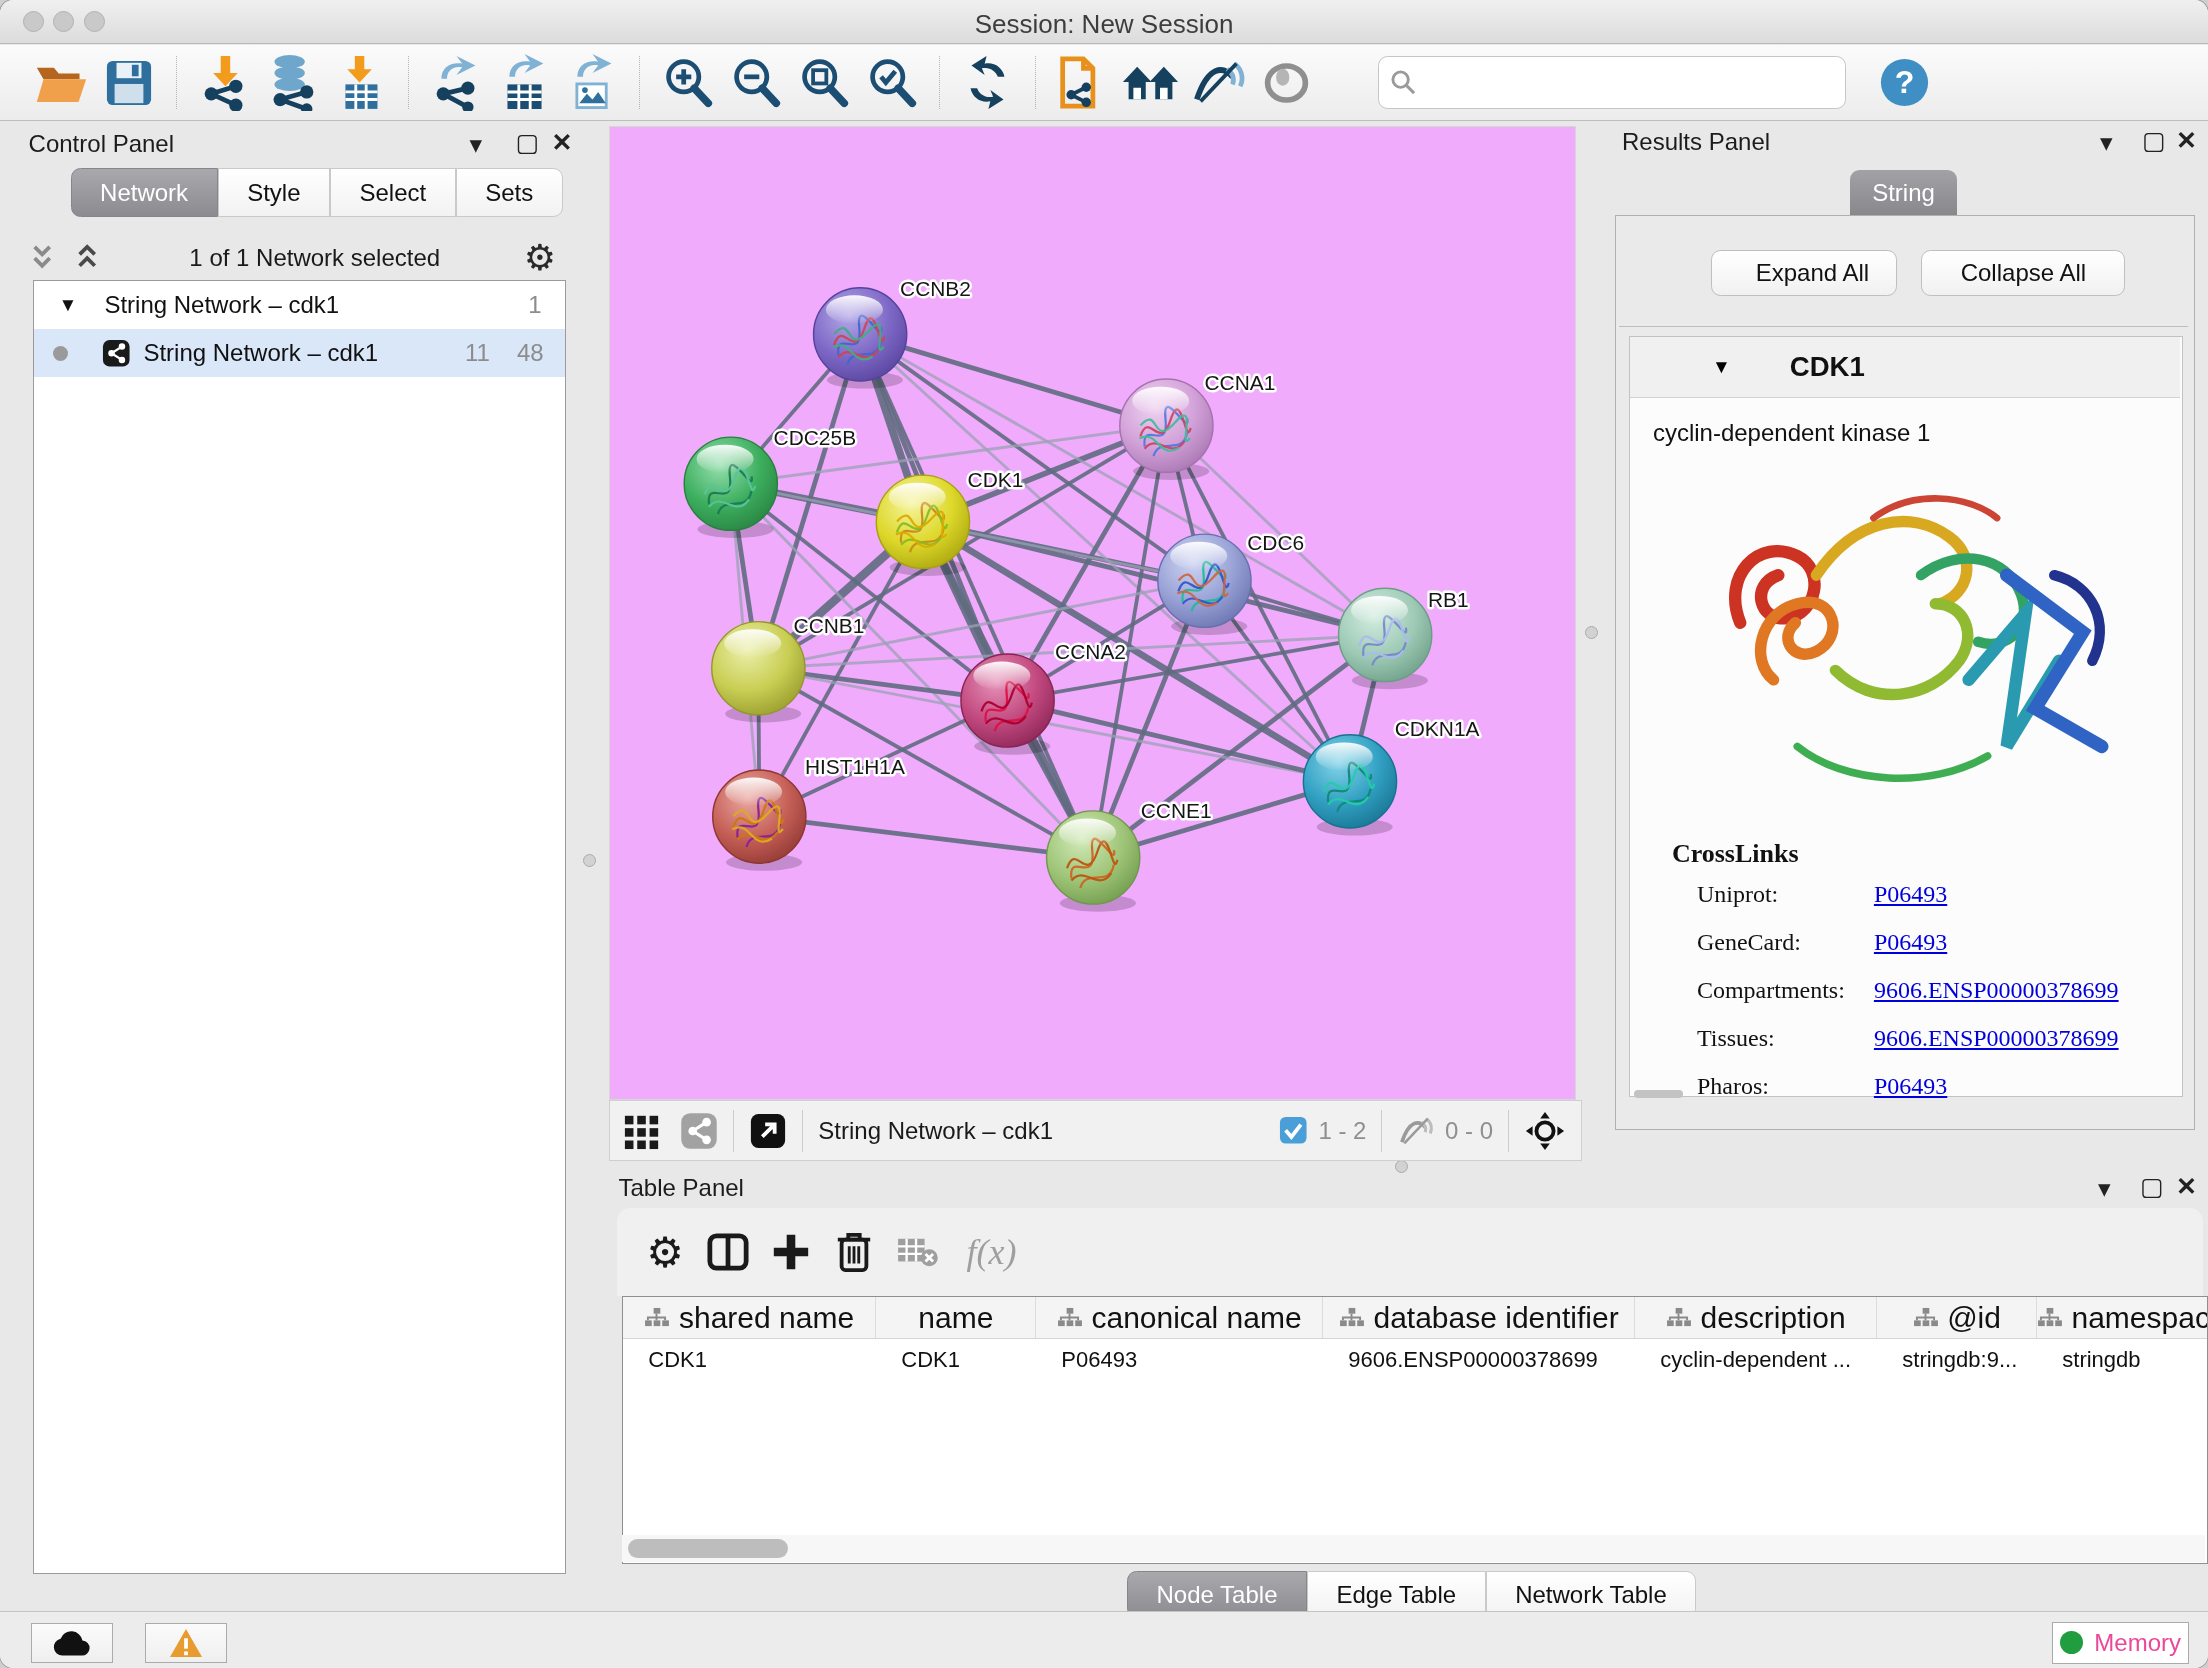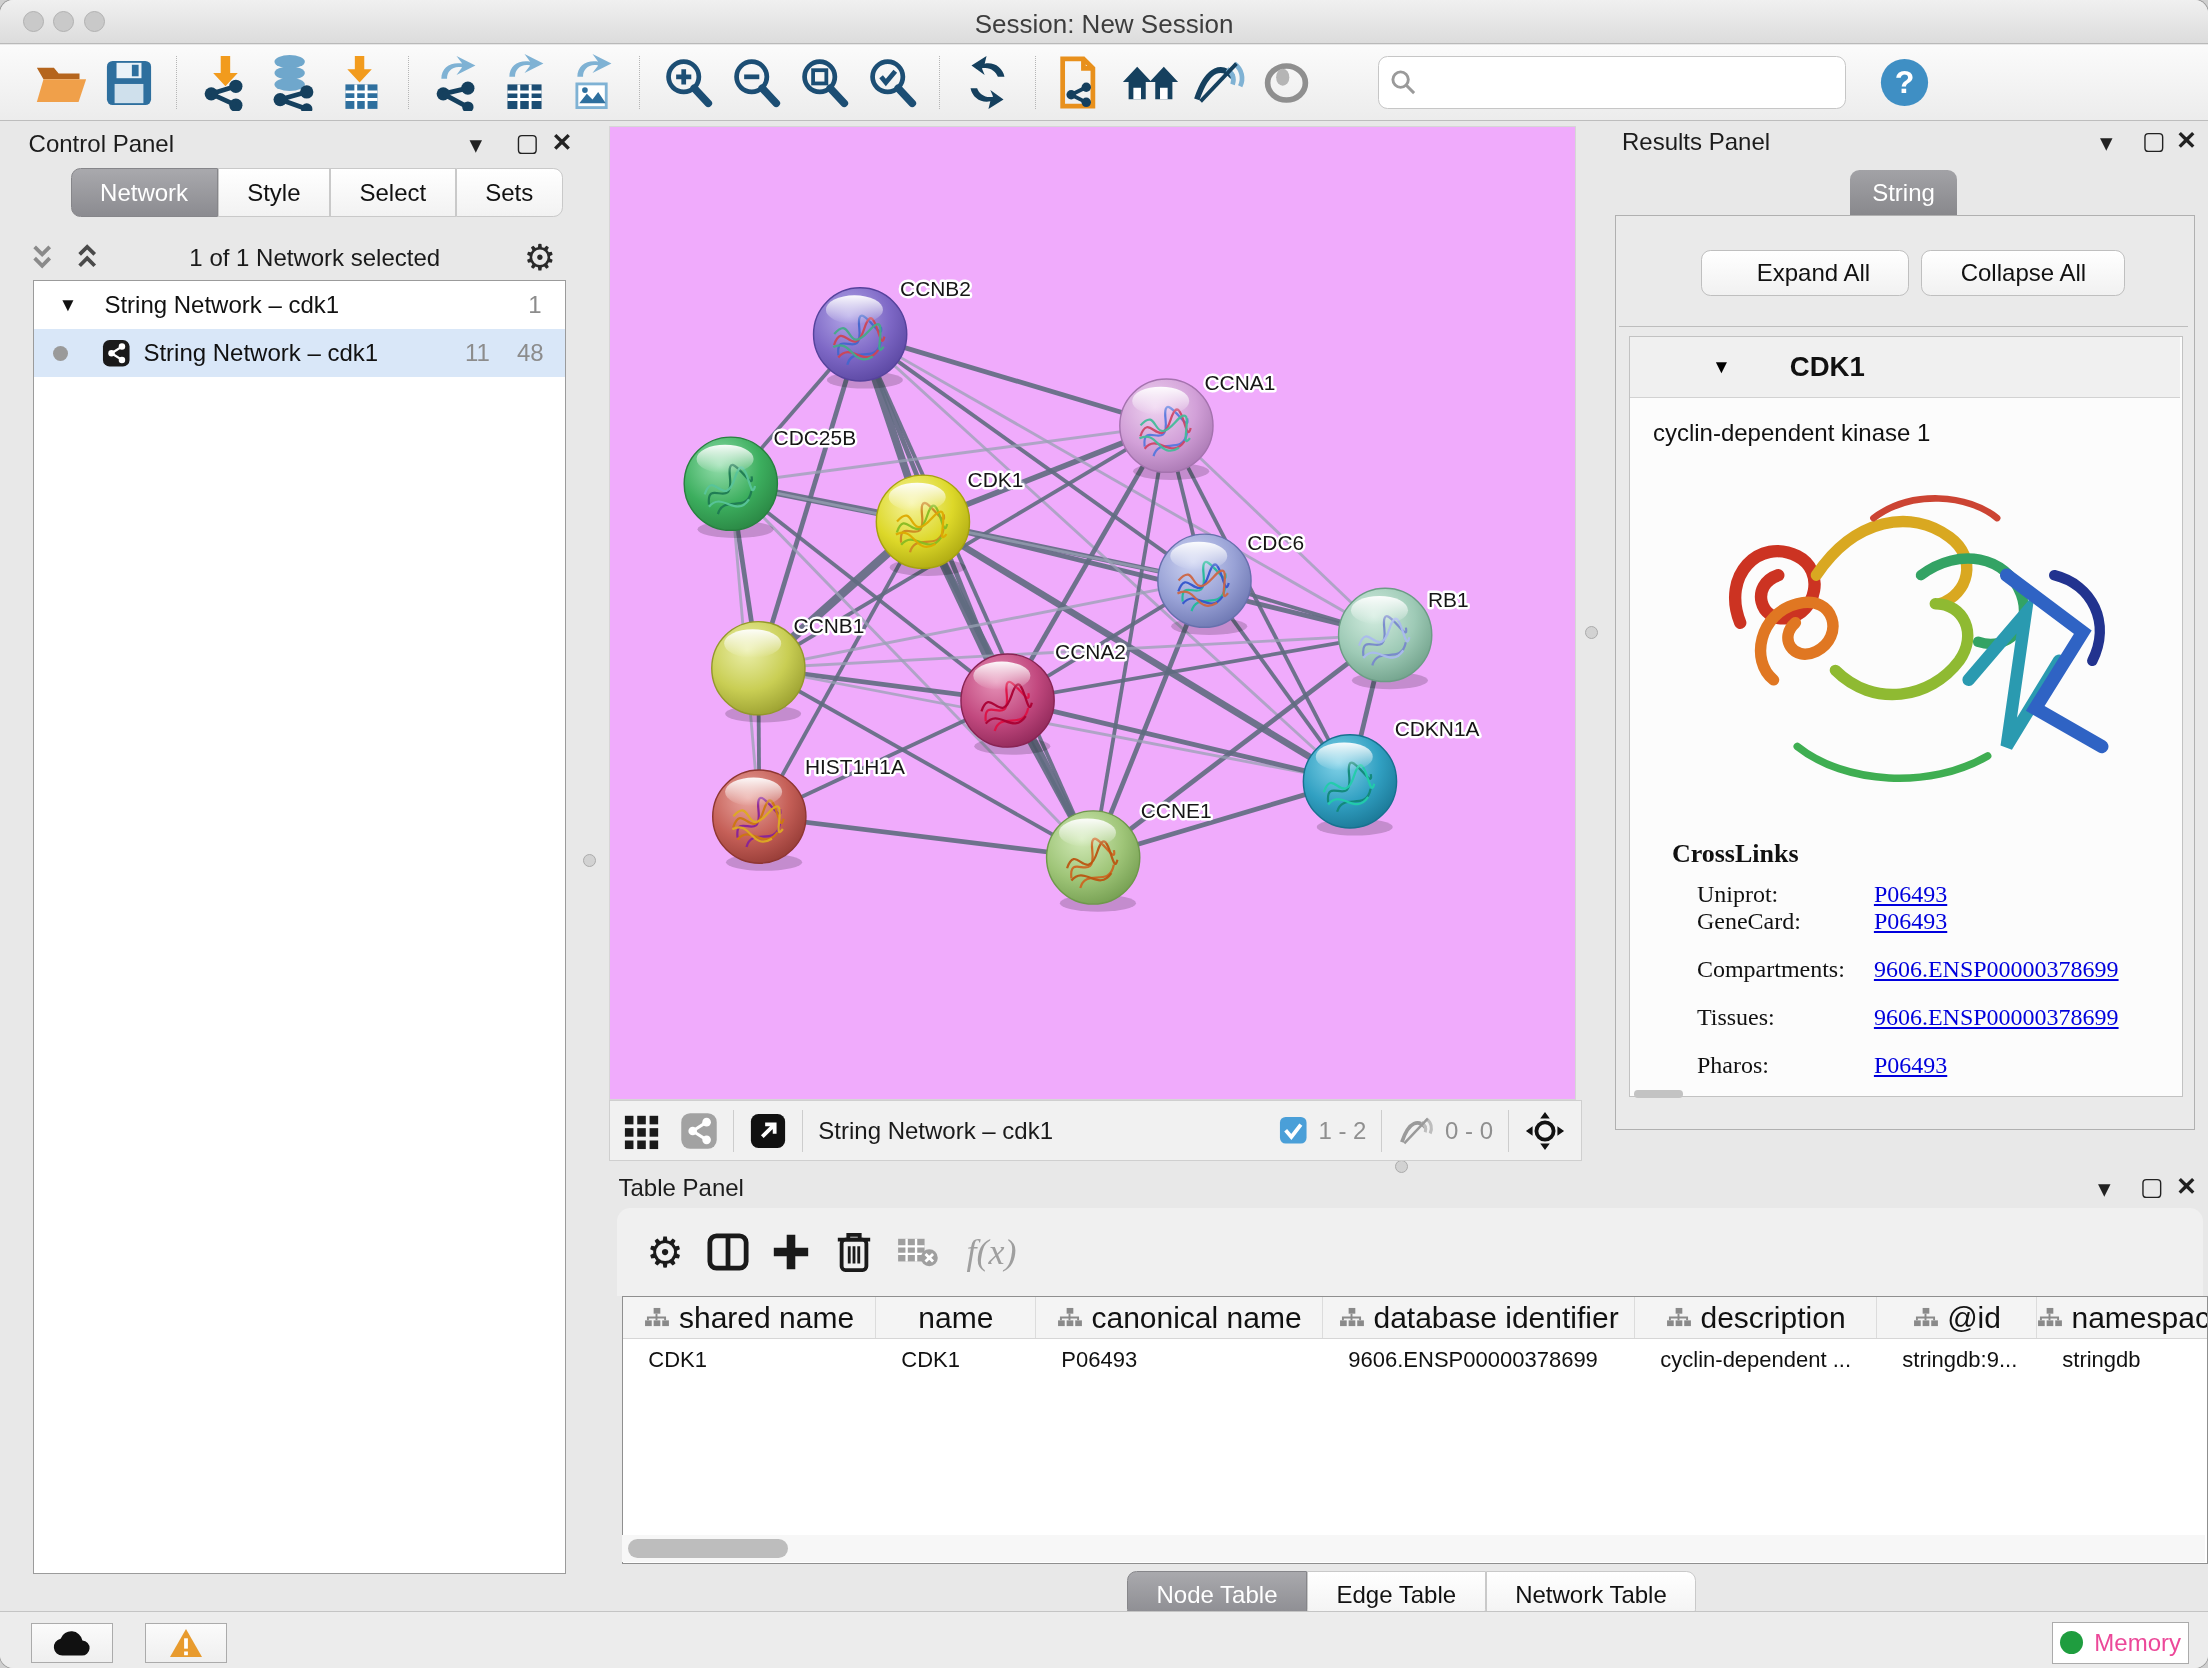--- a/index.html
+++ b/index.html
@@ -579,21 +579,21 @@
   <div id="resultspanel" class="abs">
     <div class="abs panel-title" style="left:15px;top:1.9px;">Results Panel</div>
     <div class="abs wctl" style="left:493px;top:3.8px;">▾</div>
     <div class="abs wctl" style="left:535px;top:1.9px;">▢</div>
     <div class="abs wctl" style="left:569px;top:1.9px;font-weight:bold;">✕</div>
 
     <div id="stringtab" class="abs">String</div>
 
     <div id="resbox" class="abs">
       <div id="expbar" class="abs">
-        <div class="rbtn abs" style="left:82px;top:30px;width:208px;padding-left:16px;">Expand All</div>
+        <div class="rbtn abs" style="left:92px;top:30px;width:186px;padding-left:16px;">Expand All</div>
         <div class="rbtn abs" style="left:302px;top:30px;width:204px;">Collapse All</div>
       </div>
 
       <div id="cdkbox" class="abs">
         <div id="cdkhdr" class="abs">
           <span style="margin-left:82px;font-size:19px;">▼</span>
           <span style="margin-left:59px;font-size:27.6px;font-weight:bold;color:#111;">CDK1</span>
         </div>
         <div class="abs" style="left:23px;top:82px;font-size:24px;color:#111;">cyclin-dependent kinase 1</div>
 
@@ -607,21 +607,21 @@
             <path d="M300 230 L360 160 L340 300 L395 210" stroke="#2a9ab0" stroke-width="13"></path>
             <path d="M340 120 L420 180 L370 260 L440 300" stroke="#2f63c4" stroke-width="14"></path>
             <path d="M390 120 C430 130 450 170 430 210" stroke="#22338f" stroke-width="11"></path>
             <path d="M120 300 C170 340 260 345 320 310" stroke="#3fae52" stroke-width="8"></path>
             <path d="M200 60 C240 30 300 35 330 60" stroke="#cc4433" stroke-width="7"></path>
           </g>
         </svg>
 
         <div class="abs serif" style="left:42px;top:502px;font-size:26px;font-weight:bold;color:#111;">CrossLinks</div>
         <div id="xlrows" class="abs" style="left:67px;top:544px;width:457px;">
-            <div style="display: flex; ">
+            <div style="display: flex; margin-bottom: 21px;">
               <span class="serif xl-label" style="width: 177px;">Uniprot:</span>
               <span class="serif xl-link">P06493</span>
             </div>
             <div style="display: flex; margin-bottom: 21px;">
               <span class="serif xl-label" style="width: 177px;">GeneCard:</span>
               <span class="serif xl-link">P06493</span>
             </div>
             <div style="display: flex; margin-bottom: 21px;">
               <span class="serif xl-label" style="width: 177px;">Compartments:</span>
               <span class="serif xl-link">9606.ENSP00000378699</span>

